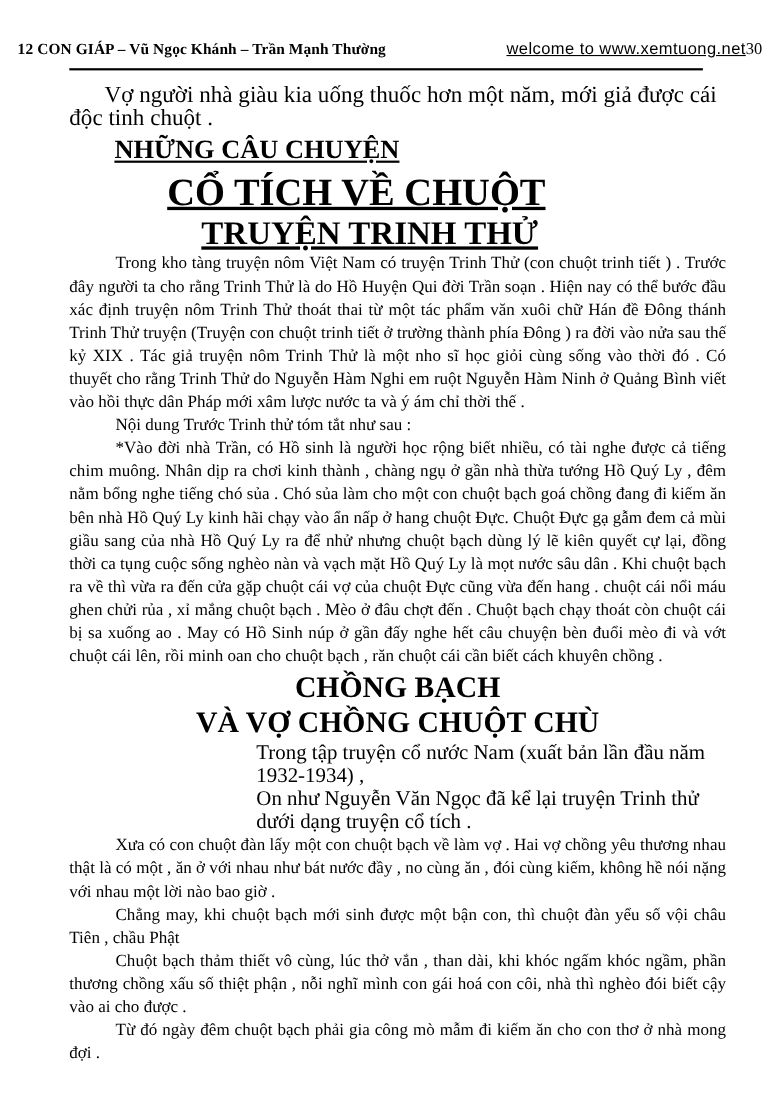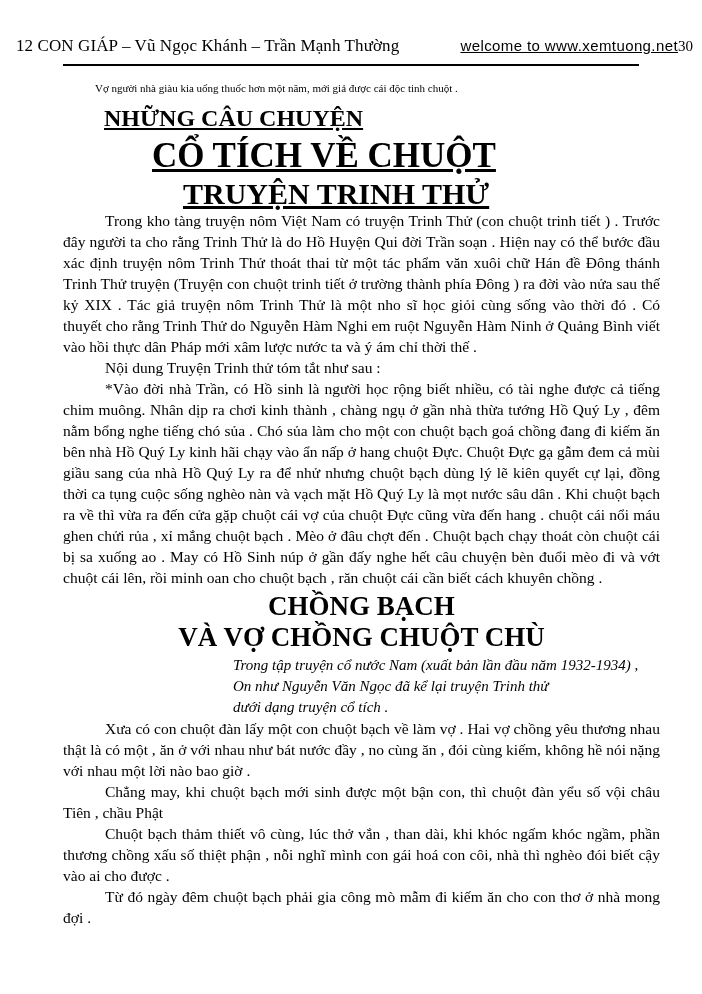--- a/index.html
+++ b/index.html
@@ -7,42 +7,42 @@
   .page {
     width: 702px; height: 994px;
     background: #ffffff; color: #000000;
     font-family: "Liberation Serif", serif;
     overflow: hidden; position: relative;
   }
   .header {
     display: flex; justify-content: space-between; align-items: baseline;
     padding: 36px 9px 0 16px;
   }
-  .book-title { font-weight: 400; font-size: 17px; white-space: nowrap; letter-spacing: 0.1px; }
+  .book-title { font-weight: 700; font-size: 14px; white-space: nowrap; letter-spacing: 0.1px; }
   .header-right { white-space: nowrap; display: inline-flex; align-items: baseline; }
   .site-link {
     font-family: "Liberation Sans", sans-serif; font-size: 15px;
     color: #000000; text-decoration: underline; cursor: pointer; letter-spacing: 0.4px;
   }
   .page-number { font-size: 15px; }
   .rule { height: 0; border-top: 2px solid #000; margin: 8px 0 0 63px; width: 576px; }
   .content { padding: 12px 42px 0 63px; }
-  .intro { margin: 0; text-indent: 32px; font-size: 11px; line-height: 21px; }
+  .intro { margin: 0; text-indent: 32px; font-size: 21px; line-height: 21px; }
   .title-block { font-weight: 700; margin-top: 4px; text-decoration: underline; }
   .t1 { font-size: 24px; line-height: 31px; margin-left: 41px; }
   .t2 { font-size: 35px; line-height: 43px; margin-left: 89px; }
   .t3 { font-size: 30px; line-height: 33px; margin-left: 120px; }
   p.body {
     margin: 0; font-size: 15.5px; line-height: 21px;
     text-align: justify; text-indent: 42px;
   }
   .p-first { margin-top: 24px; }
   .gap { margin-top: 8px; }
   .h2 { font-weight: 700; font-size: 27px; text-align: center; line-height: 31px; margin: 3px 0 2px; }
-  .citation { font-style: italic; font-size: 15px; line-height: 21px; margin-left: 170px; }
+  .citation { font-size: 19px; line-height: 21px; margin-left: 170px; }
 </style>
 </head>
 <body>
 
 <div class="page">
 
   <div class="header">
     <span class="book-title">12 CON GIÁP – Vũ Ngọc Khánh – Trần Mạnh Thường</span>
     <span class="header-right">
         <a class="site-link">welcome to www.xemtuong.net</a>
@@ -56,21 +56,21 @@
 
     <p class="intro">Vợ người nhà giàu kia uống thuốc hơn một năm, mới giả được cái độc tinh chuột .</p>
 
     <div class="title-block">
       <div class="t1">NHỮNG CÂU CHUYỆN</div>
       <div class="t2">CỔ TÍCH VỀ CHUỘT</div>
       <div class="t3">TRUYỆN TRINH THỬ</div>
     </div>
 
     <p class="body p-first">Trong kho tàng truyện nôm Việt Nam có truyện Trinh Thử (con chuột trinh tiết ) . Trước đây người ta cho rằng Trinh Thử là do Hồ Huyện Qui đời Trần soạn . Hiện nay có thể bước đầu xác định truyện nôm Trinh Thử thoát thai từ một tác phẩm văn xuôi chữ Hán đề Đông thánh Trinh Thử truyện (Truyện con chuột trinh tiết ở trường thành phía Đông ) ra đời vào nửa sau thế kỷ XIX . Tác giả truyện nôm Trinh Thử là một nho sĩ học giỏi cùng sống vào thời đó . Có thuyết cho rằng Trinh Thử do Nguyễn Hàm Nghi em ruột Nguyễn Hàm Ninh ở Quảng Bình viết vào hồi thực dân Pháp mới xâm lược nước ta và ý ám chỉ thời thế .</p>
-    <p class="body gap">Nội dung Truyện Trinh thử tóm tắt như sau :</p>
+    <p class="body gap">Nội dung Trước Trinh thử tóm tắt như sau :</p>
     <p class="body">*Vào đời nhà Trần, có Hồ sinh là người học rộng biết nhiều, có tài nghe được cả tiếng chim muông. Nhân dịp ra chơi kinh thành , chàng ngụ ở gần nhà thừa tướng Hồ Quý Ly , đêm nằm bổng nghe tiếng chó sủa . Chó sủa làm cho một con chuột bạch goá chồng đang đi kiếm ăn bên nhà Hồ Quý Ly kinh hãi chạy vào ẩn nấp ở hang chuột Đực. Chuột Đực gạ gẫm đem cả mùi giầu sang của nhà Hồ Quý Ly ra để nhử nhưng chuột bạch dùng lý lẽ kiên quyết cự lại, đồng thời ca tụng cuộc sống nghèo nàn và vạch mặt Hồ Quý Ly là mọt nước sâu dân . Khi chuột bạch ra về thì vừa ra đến cửa gặp chuột cái vợ của chuột Đực cũng vừa đến hang . chuột cái nổi máu ghen chửi rủa , xỉ mắng chuột bạch . Mèo ở đâu chợt đến . Chuột bạch chạy thoát còn chuột cái bị sa xuống ao . May có Hồ Sinh núp ở gần đấy nghe hết câu chuyện bèn đuổi mèo đi và vớt chuột cái lên, rồi minh oan cho chuột bạch , răn chuột cái cần biết cách khuyên chồng .</p>
 
     <div class="h2">
       <div>CHỒNG BẠCH</div>
       <div>VÀ VỢ CHỒNG CHUỘT CHÙ</div>
     </div>
 
     <div class="citation">
       <div>Trong tập truyện cổ nước Nam (xuất bản lần đầu năm 1932-1934) ,</div>
       <div>On như Nguyễn Văn Ngọc đã kể lại truyện Trinh thử</div>

